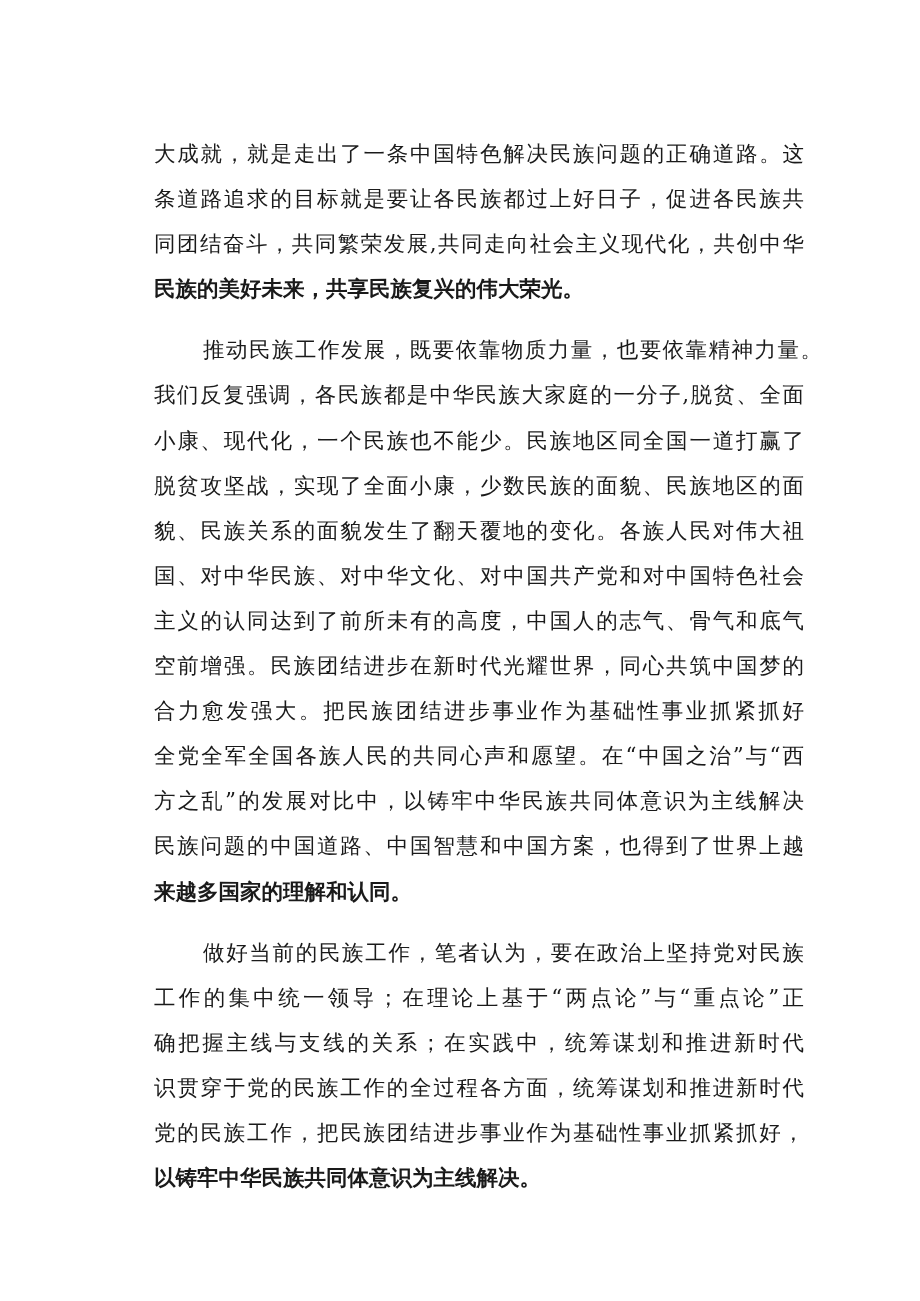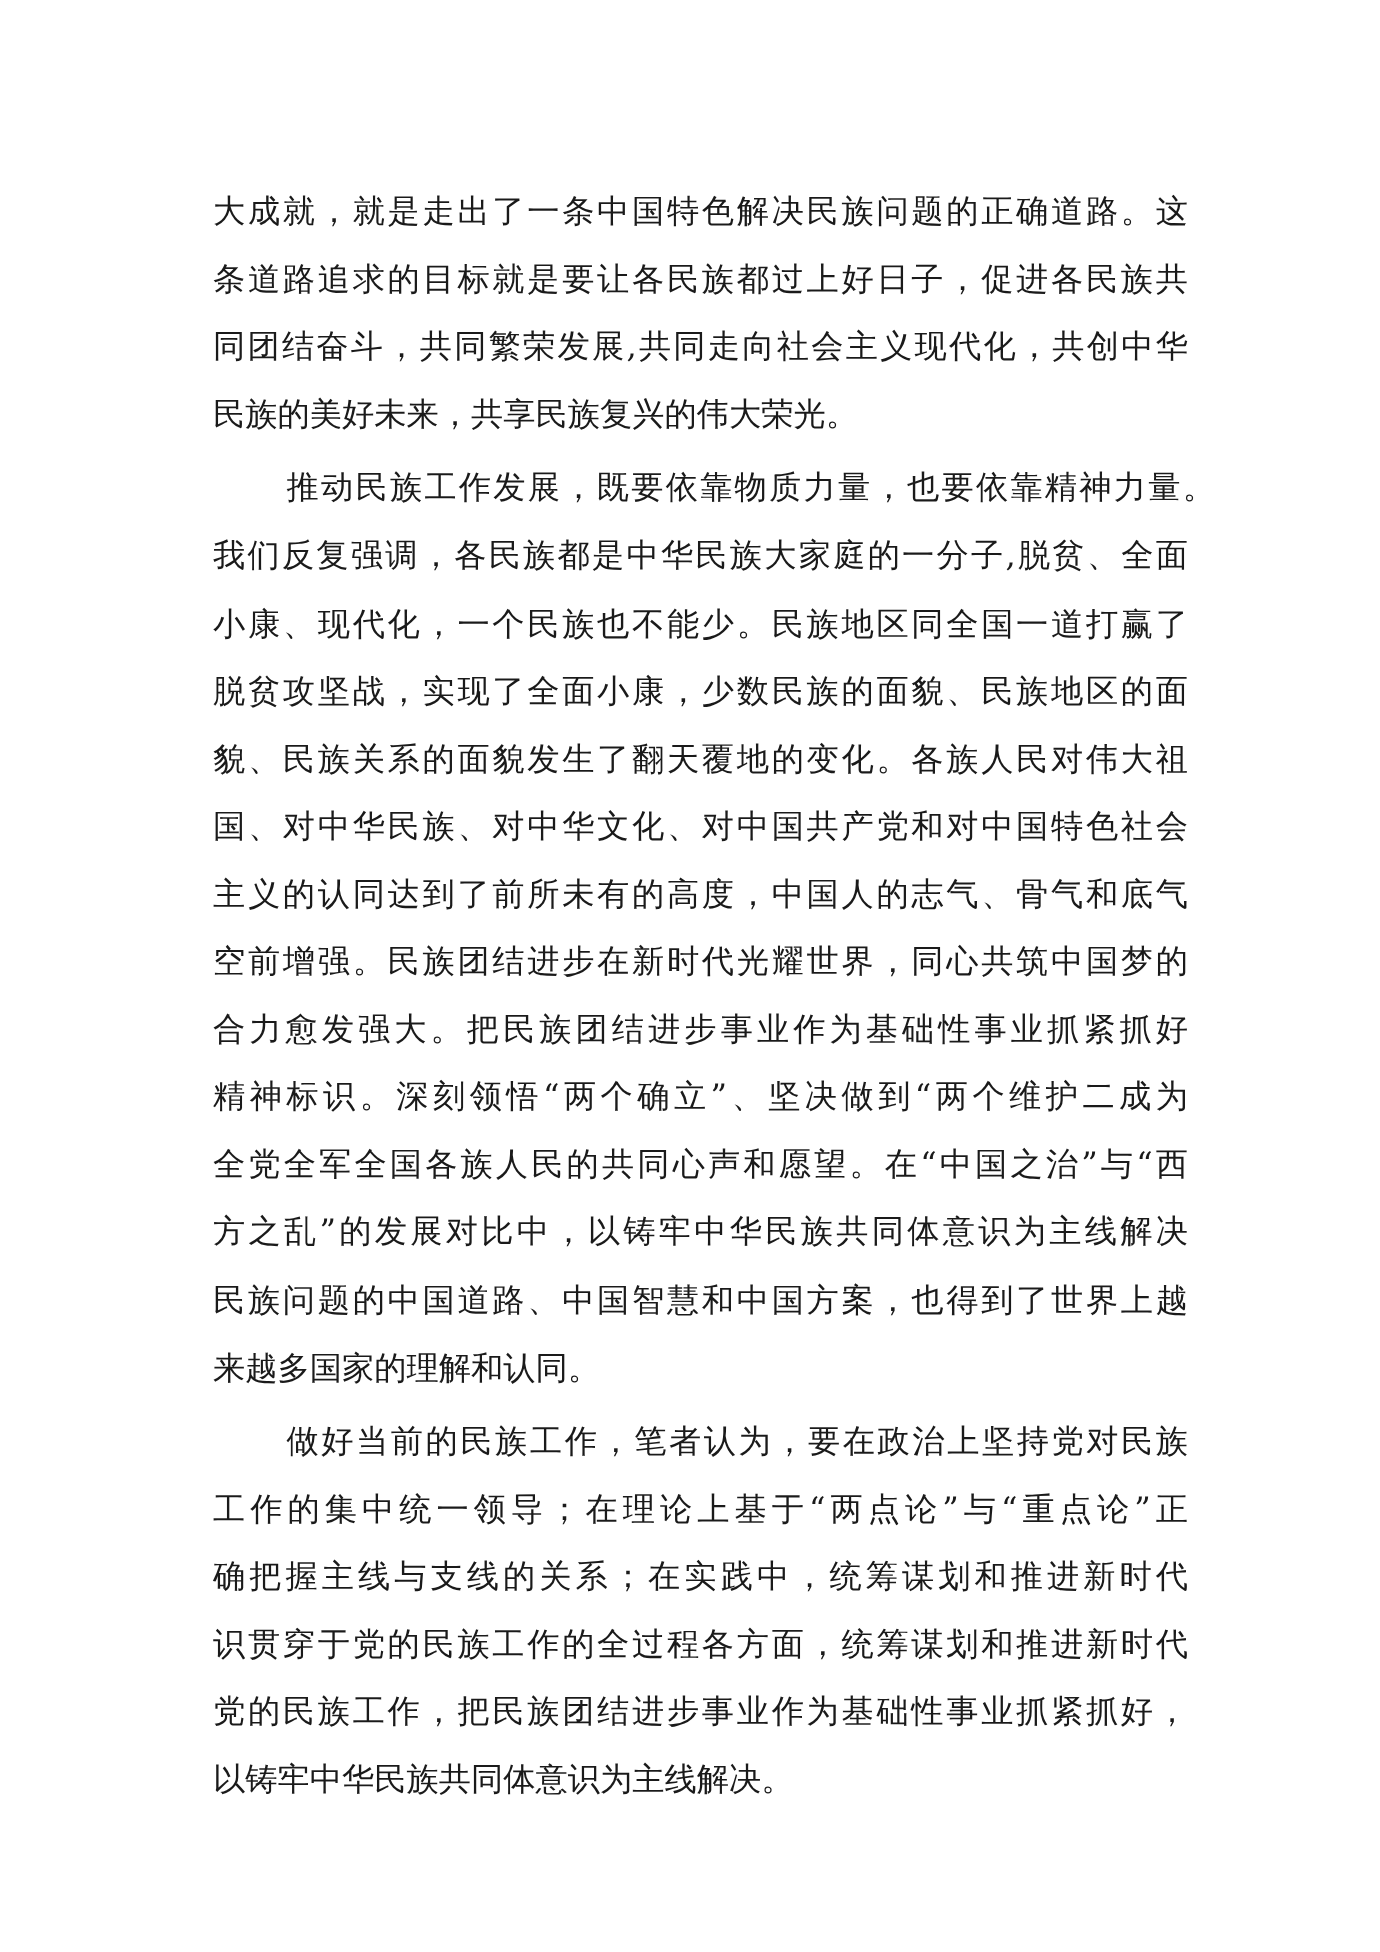--- a/index.html
+++ b/index.html
@@ -15,41 +15,42 @@
     font-family: "DejaVu Serif", "Liberation Serif", serif;
     color: #1a1a1a;
   }
   .page {
     position: absolute;
     left: 138px;
     top: 122px;
     width: 650px;
   }
   .para {
-    margin: 4px;
+    margin: 16px;
     padding: 0;
   }
   .line {
     display: block;
     height: 45.1px;
     line-height: 32px;
     font-size: 21.5px;
     letter-spacing: 0;
     white-space: nowrap;
     text-align: justify;
     text-align-last: justify;
     width: 650px;
     overflow: visible;
   }
   .line.indent {
     padding-left: 49px;
     width: 601px;
   }
   .line.last {
     text-align-last: left;
+    font-weight: bold;
   }
   .line.hang {
     width: 668px;
   }
   .line.indent.hang {
     width: 619px;
   }
 </style>
 </head>
 <body>
@@ -66,21 +67,20 @@
   <div class="para">
     <span class="line indent hang">推动民族工作发展，既要依靠物质力量，也要依靠精神力量。</span>
     <span class="line">我们反复强调，各民族都是中华民族大家庭的一分子,脱贫、全面</span>
     <span class="line">小康、现代化，一个民族也不能少。民族地区同全国一道打赢了</span>
     <span class="line">脱贫攻坚战，实现了全面小康，少数民族的面貌、民族地区的面</span>
     <span class="line">貌、民族关系的面貌发生了翻天覆地的变化。各族人民对伟大祖</span>
     <span class="line">国、对中华民族、对中华文化、对中国共产党和对中国特色社会</span>
     <span class="line">主义的认同达到了前所未有的高度，中国人的志气、骨气和底气</span>
     <span class="line">空前增强。民族团结进步在新时代光耀世界，同心共筑中国梦的</span>
     <span class="line">合力愈发强大。把民族团结进步事业作为基础性事业抓紧抓好</span>
-    <span class="line">精神标识。深刻领悟“两个确立”、坚决做到“两个维护二成为</span>
     <span class="line">全党全军全国各族人民的共同心声和愿望。在“中国之治”与“西</span>
     <span class="line">方之乱”的发展对比中，以铸牢中华民族共同体意识为主线解决</span>
     <span class="line">民族问题的中国道路、中国智慧和中国方案，也得到了世界上越</span>
     <span class="line last">来越多国家的理解和认同。</span>
   </div>
 
   <div class="para">
     <span class="line indent">做好当前的民族工作，笔者认为，要在政治上坚持党对民族</span>
     <span class="line">工作的集中统一领导；在理论上基于“两点论”与“重点论”正</span>
     <span class="line">确把握主线与支线的关系；在实践中，统筹谋划和推进新时代</span>

